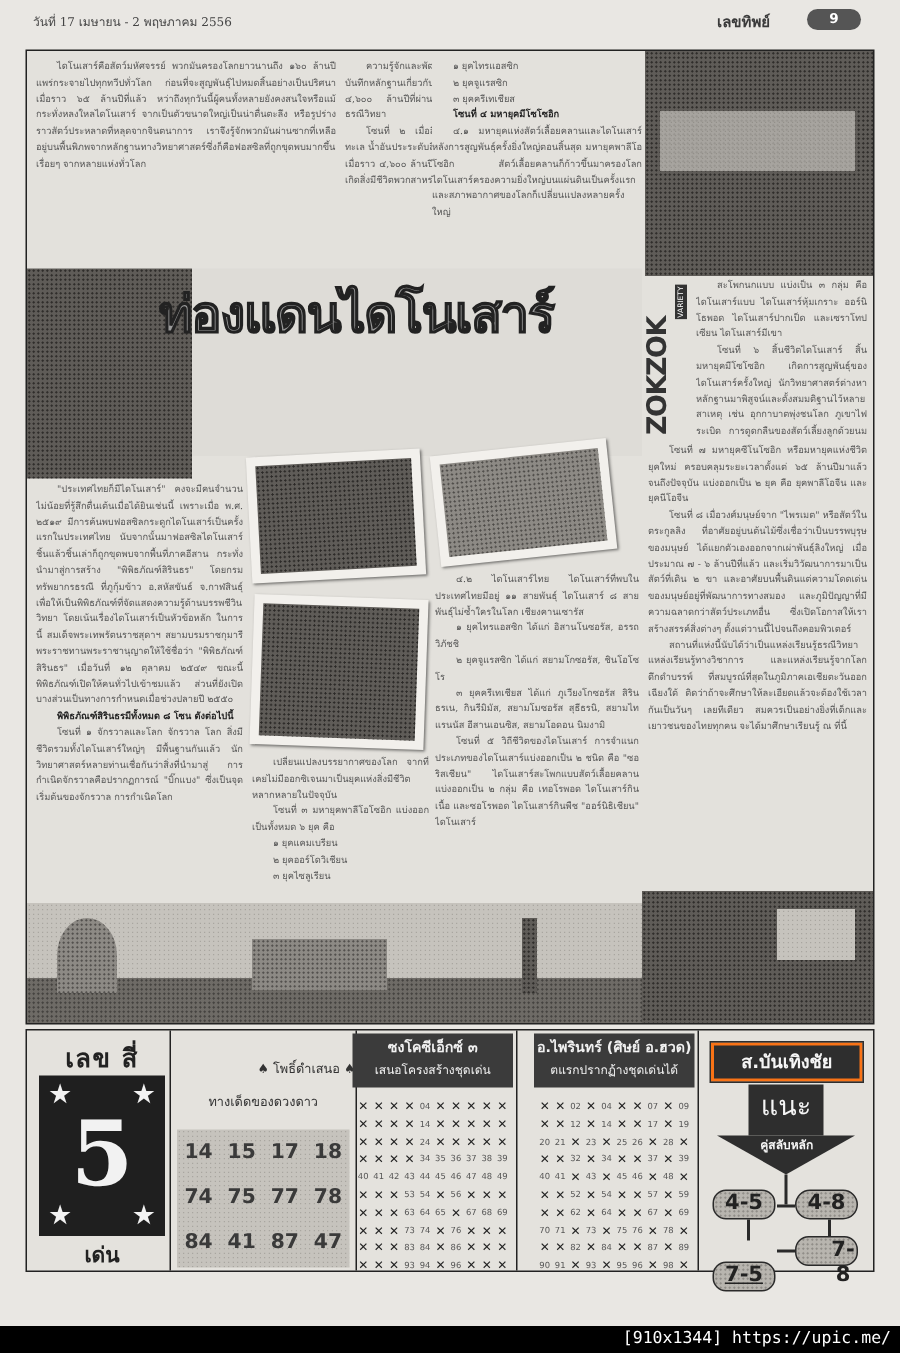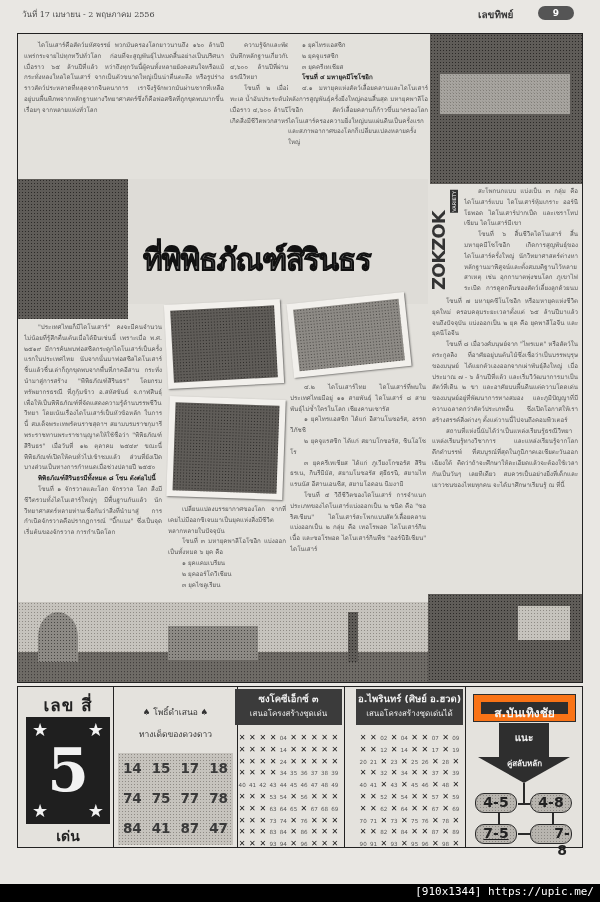--- a/index.html
+++ b/index.html
@@ -44,38 +44,38 @@
   .band { position: absolute; left: 17px; top: 686px; width: 566px; height: 162px; border: 1.5px solid #222; background: #e4e2dd; }
   .b-sec { position: absolute; top: 0; height: 100%; border-right: 1.5px solid #222; }
   .star5 { position: absolute; left: 6px; top: 4px; width: 88px; height: 152px; }
   .star5 .title { font-size: 17px; font-weight: bold; color: #222; text-align: center; font-family: "DejaVu Serif", serif; letter-spacing: 1px; }
   .star5 .box { position: absolute; left: 2px; top: 26px; width: 84px; height: 107px; background: #1f1f1f; }
   .star5 .box .big { position: absolute; left: 0; right: 0; top: 18px; text-align: center; font-size: 60px; font-weight: bold; color: #f2f2f2; font-family: "DejaVu Serif", serif; }
   .star5 .box .st { position: absolute; color: #f2f2f2; font-size: 18px; line-height: 18px; }
   .star5 .foot { position: absolute; left: 0; right: 0; top: 134px; text-align: center; font-size: 14px; font-weight: bold; color: #222; }
 
   .odds { position: absolute; left: 96px; top: 0; width: 124px; height: 100%; }
-  .odds .t1 { position: absolute; left: 0; right: 0; top: 18px; text-align: center; font-size: 8.5px; color: #333; }
+  .odds .t1 { position: absolute; left: 0; right: 0; top: 18px; text-align: right; font-size: 8.5px; color: #333; }
   .odds .t2 { position: absolute; left: 0; right: 0; top: 40px; text-align: center; font-size: 8.5px; color: #333; }
   .odds .grid { position: absolute; left: 4px; right: 4px; top: 66px; height: 92px; }
   .odds .row { display: flex; justify-content: space-around; height: 30px; align-items: center; }
   .odds .row span { font-size: 13.5px; font-weight: bold; color: #3a3a3a; }
 
   .numbox { position: absolute; top: 0; height: 100%; }
   .numbox .head { position: absolute; left: 2px; right: 2px; top: 2px; height: 36px; background: #3b3b3b; color: #f1f1f1; text-align: center; }
   .numbox .head .h1 { font-size: 9.5px; font-weight: bold; line-height: 16px; padding-top: 2px; }
   .numbox .head .h2 { font-size: 8px; line-height: 14px; }
   .numbox .grid { position: absolute; left: 4px; right: 4px; top: 46px; display: grid; grid-template-columns: repeat(10, 1fr); row-gap: 1px; }
   .numbox .grid span { font-size: 5.6px; color: #555; text-align: center; height: 10.8px; line-height: 10.8px; }
   .numbox .grid span.x { color: #222; font-weight: bold; font-size: 8px; }
 
   .tip { position: absolute; left: 450px; top: 0; width: 113px; height: 100%; }
-  .tip .name { position: absolute; left: 6px; right: 6px; top: 8px; height: 26px; background: #2e2e2e; border: 7px solid #f97316; outline: 1.5px solid #2e2e2e; color: #f5f5f5; font-size: 12px; font-weight: bold; text-align: center; line-height: 22px; }
+  .tip .name { position: absolute; left: 6px; right: 6px; top: 8px; height: 26px; background: #2e2e2e; border: 2px solid #f97316; outline: 1.5px solid #2e2e2e; color: #f5f5f5; font-size: 12px; font-weight: bold; text-align: center; line-height: 22px; }
   .tip .arrow-stem { position: absolute; left: 31px; top: 36px; width: 50px; height: 34px; background: #2e2e2e; }
-  .tip .arrow-stem span { display: block; text-align: center; color: #f5f5f5; font-size: 10px; font-weight: bold; line-height: 30px; }
+  .tip .arrow-stem span { display: block; text-align: center; color: #f5f5f5; font-size: 18px; font-weight: normal; line-height: 30px; }
   .tip .arrow-head { position: absolute; left: 10px; top: 70px; width: 0; height: 0; border-left: 46px solid transparent; border-right: 46px solid transparent; border-top: 26px solid #2e2e2e; }
   .tip .arrow-lbl { position: absolute; left: 0; right: 0; top: 70px; text-align: center; color: #f5f5f5; font-size: 8px; font-weight: bold; }
   .tip .pair { position: absolute; width: 42px; height: 20px; border: 1.5px solid #2a2a2a; border-radius: 9px; background-color: #b8b5af;
     background-image: radial-gradient(#8a8782 28%, transparent 30%); background-size: 3px 3px;
     font-size: 14px; font-weight: bold; color: #222; text-align: center; line-height: 17px; }
   .tip .line { position: absolute; background: #2a2a2a; }
 </style>
 </head>
 <body>
 
@@ -110,21 +110,21 @@
     <div class="vert-sub" style="left:432px; top:156px;">VARIETY</div>
 
     <div class="col-text" style="left:446px; top:152px; width:114px; height:106px;">
       <p>สะโพกนกแบบ แบ่งเป็น ๓ กลุ่ม คือ ไดโนเสาร์แบบ ไดโนเสาร์หุ้มเกราะ ออร์นิโธพอด ไดโนเสาร์ปากเป็ด และเซราโทปเซียน ไดโนเสาร์มีเขา</p>
       <p>โซนที่ ๖ สิ้นชีวิตไดโนเสาร์ สิ้นมหายุคมีโซโซอิก เกิดการสูญพันธุ์ของไดโนเสาร์ครั้งใหญ่ นักวิทยาศาสตร์ต่างหาหลักฐานมาพิสูจน์และตั้งสมมติฐานไว้หลายสาเหตุ เช่น อุกกาบาตพุ่งชนโลก ภูเขาไฟระเบิด การดูดกลืนของสัตว์เลี้ยงลูกด้วยนม และสนามแม่เหล็กโลกเปลี่ยนทิศทาง</p>
     </div>
 
     <div class="photo halftone-dark" style="left:0; top:145px; width:110px; height:140px;"></div>
     <div class="photo" style="left:110px; top:145px; width:300px; height:125px; background:#dedcd7;"></div>
     <div style="position:absolute; left:0; top:138px; width:410px; height:130px;">
-      <div class="headline2">ที่พิพิธภัณฑ์สิรินธร</div>
+      <div class="headline1">ท่องแดนไดโนเสาร์</div>
     </div>
 
     <div class="col-text" style="left:6px; top:288px; width:138px; height:280px;">
       <p>"ประเทศไทยก็มีไดโนเสาร์" คงจะมีคนจำนวนไม่น้อยที่รู้สึกตื่นเต้นเมื่อได้ยินเช่นนี้ เพราะเมื่อ พ.ศ. ๒๕๑๙ มีการค้นพบฟอสซิลกระดูกไดโนเสาร์เป็นครั้งแรกในประเทศไทย นับจากนั้นมาฟอสซิลไดโนเสาร์ชิ้นแล้วชิ้นเล่าก็ถูกขุดพบจากพื้นที่ภาคอีสาน กระทั่งนำมาสู่การสร้าง "พิพิธภัณฑ์สิรินธร" โดยกรมทรัพยากรธรณี ที่ภูกุ้มข้าว อ.สหัสขันธ์ จ.กาฬสินธุ์ เพื่อให้เป็นพิพิธภัณฑ์ที่จัดแสดงความรู้ด้านบรรพชีวินวิทยา โดยเน้นเรื่องไดโนเสาร์เป็นหัวข้อหลัก ในการนี้ สมเด็จพระเทพรัตนราชสุดาฯ สยามบรมราชกุมารี พระราชทานพระราชานุญาตให้ใช้ชื่อว่า "พิพิธภัณฑ์สิรินธร" เมื่อวันที่ ๑๒ ตุลาคม ๒๕๔๙ ขณะนี้พิพิธภัณฑ์เปิดให้คนทั่วไปเข้าชมแล้ว ส่วนที่ยังเปิดบางส่วนเป็นทางการกำหนดเมื่อช่วงปลายปี ๒๕๕๐</p>
       <p style="font-weight:bold;color:#222;">พิพิธภัณฑ์สิรินธรมีทั้งหมด ๘ โซน ดังต่อไปนี้</p>
       <p>โซนที่ ๑ จักรวาลและโลก จักรวาล โลก สิ่งมีชีวิตรวมทั้งไดโนเสาร์ใหญ่ๆ มีพื้นฐานกันแล้ว นักวิทยาศาสตร์หลายท่านเชื่อกันว่าสิ่งที่นำมาสู่ การกำเนิดจักรวาลคือปรากฏการณ์ "บิ๊กแบง" ซึ่งเป็นจุดเริ่มต้นของจักรวาล การกำเนิดโลก</p>
     </div>
 
     <div class="polaroid" style="left:148px; top:268px; width:116px; height:84px; transform:rotate(-3deg);">
       <div class="inner halftone-dark"></div>
@@ -319,21 +319,21 @@
           <span>96</span>
           <span class="x">✕</span>
           <span class="x">✕</span>
           <span class="x">✕</span>
         </div>
     </div>
 
     <div class="b-sec numbox" style="left:336px; width:112px;">
       <div class="head">
         <div class="h1">อ.ไพรินทร์ (ศิษย์ อ.ฮวด)</div>
-        <div class="h2">เสนอโครงสร้างชุดเด่นได้</div>
+        <div class="h2">ตแรกปรากฏ้างชุดเด่นได้</div>
       </div>
       <div class="grid" id="grid-b">
           <span class="x">✕</span>
           <span class="x">✕</span>
           <span>02</span>
           <span class="x">✕</span>
           <span>04</span>
           <span class="x">✕</span>
           <span class="x">✕</span>
           <span>07</span>
@@ -439,21 +439,21 @@
       </div>
       <div class="arrow-head"></div>
       <div class="arrow-lbl">คู่สลับหลัก</div>
       <div class="line" style="left:55px; top:96px; width:1.5px; height:20px;"></div>
       <div class="line" style="left:30px; top:126px; width:1.5px; height:14px;"></div>
       <div class="line" style="left:84px; top:126px; width:1.5px; height:14px;"></div>
       <div class="line" style="left:50px; top:116px; width:12px; height:1.5px;"></div>
       <div class="line" style="left:50px; top:146px; width:12px; height:1.5px;"></div>
       <div class="pair" style="left:7px; top:106px;">4-5</div>
       <div class="pair" style="left:62px; top:106px;border-radius:10px;">4-8</div>
-      <div class="pair" style="left:7px; top:137px;text-decoration:underline;">7-5</div>
+      <div class="pair" style="left:7px; top:154px;text-decoration:underline;">7-5</div>
       <div class="pair" style="left:62px; top:137px;padding-left:22px;">7-8</div>
     </div>
   </div>
 
   <div style="position:absolute; left:0; top:852px; width:600px; height:32px;"></div>
 </div>
 
 <div class="footer-bar">
   <span>[910x1344] https://upic.me/</span>
 </div>

